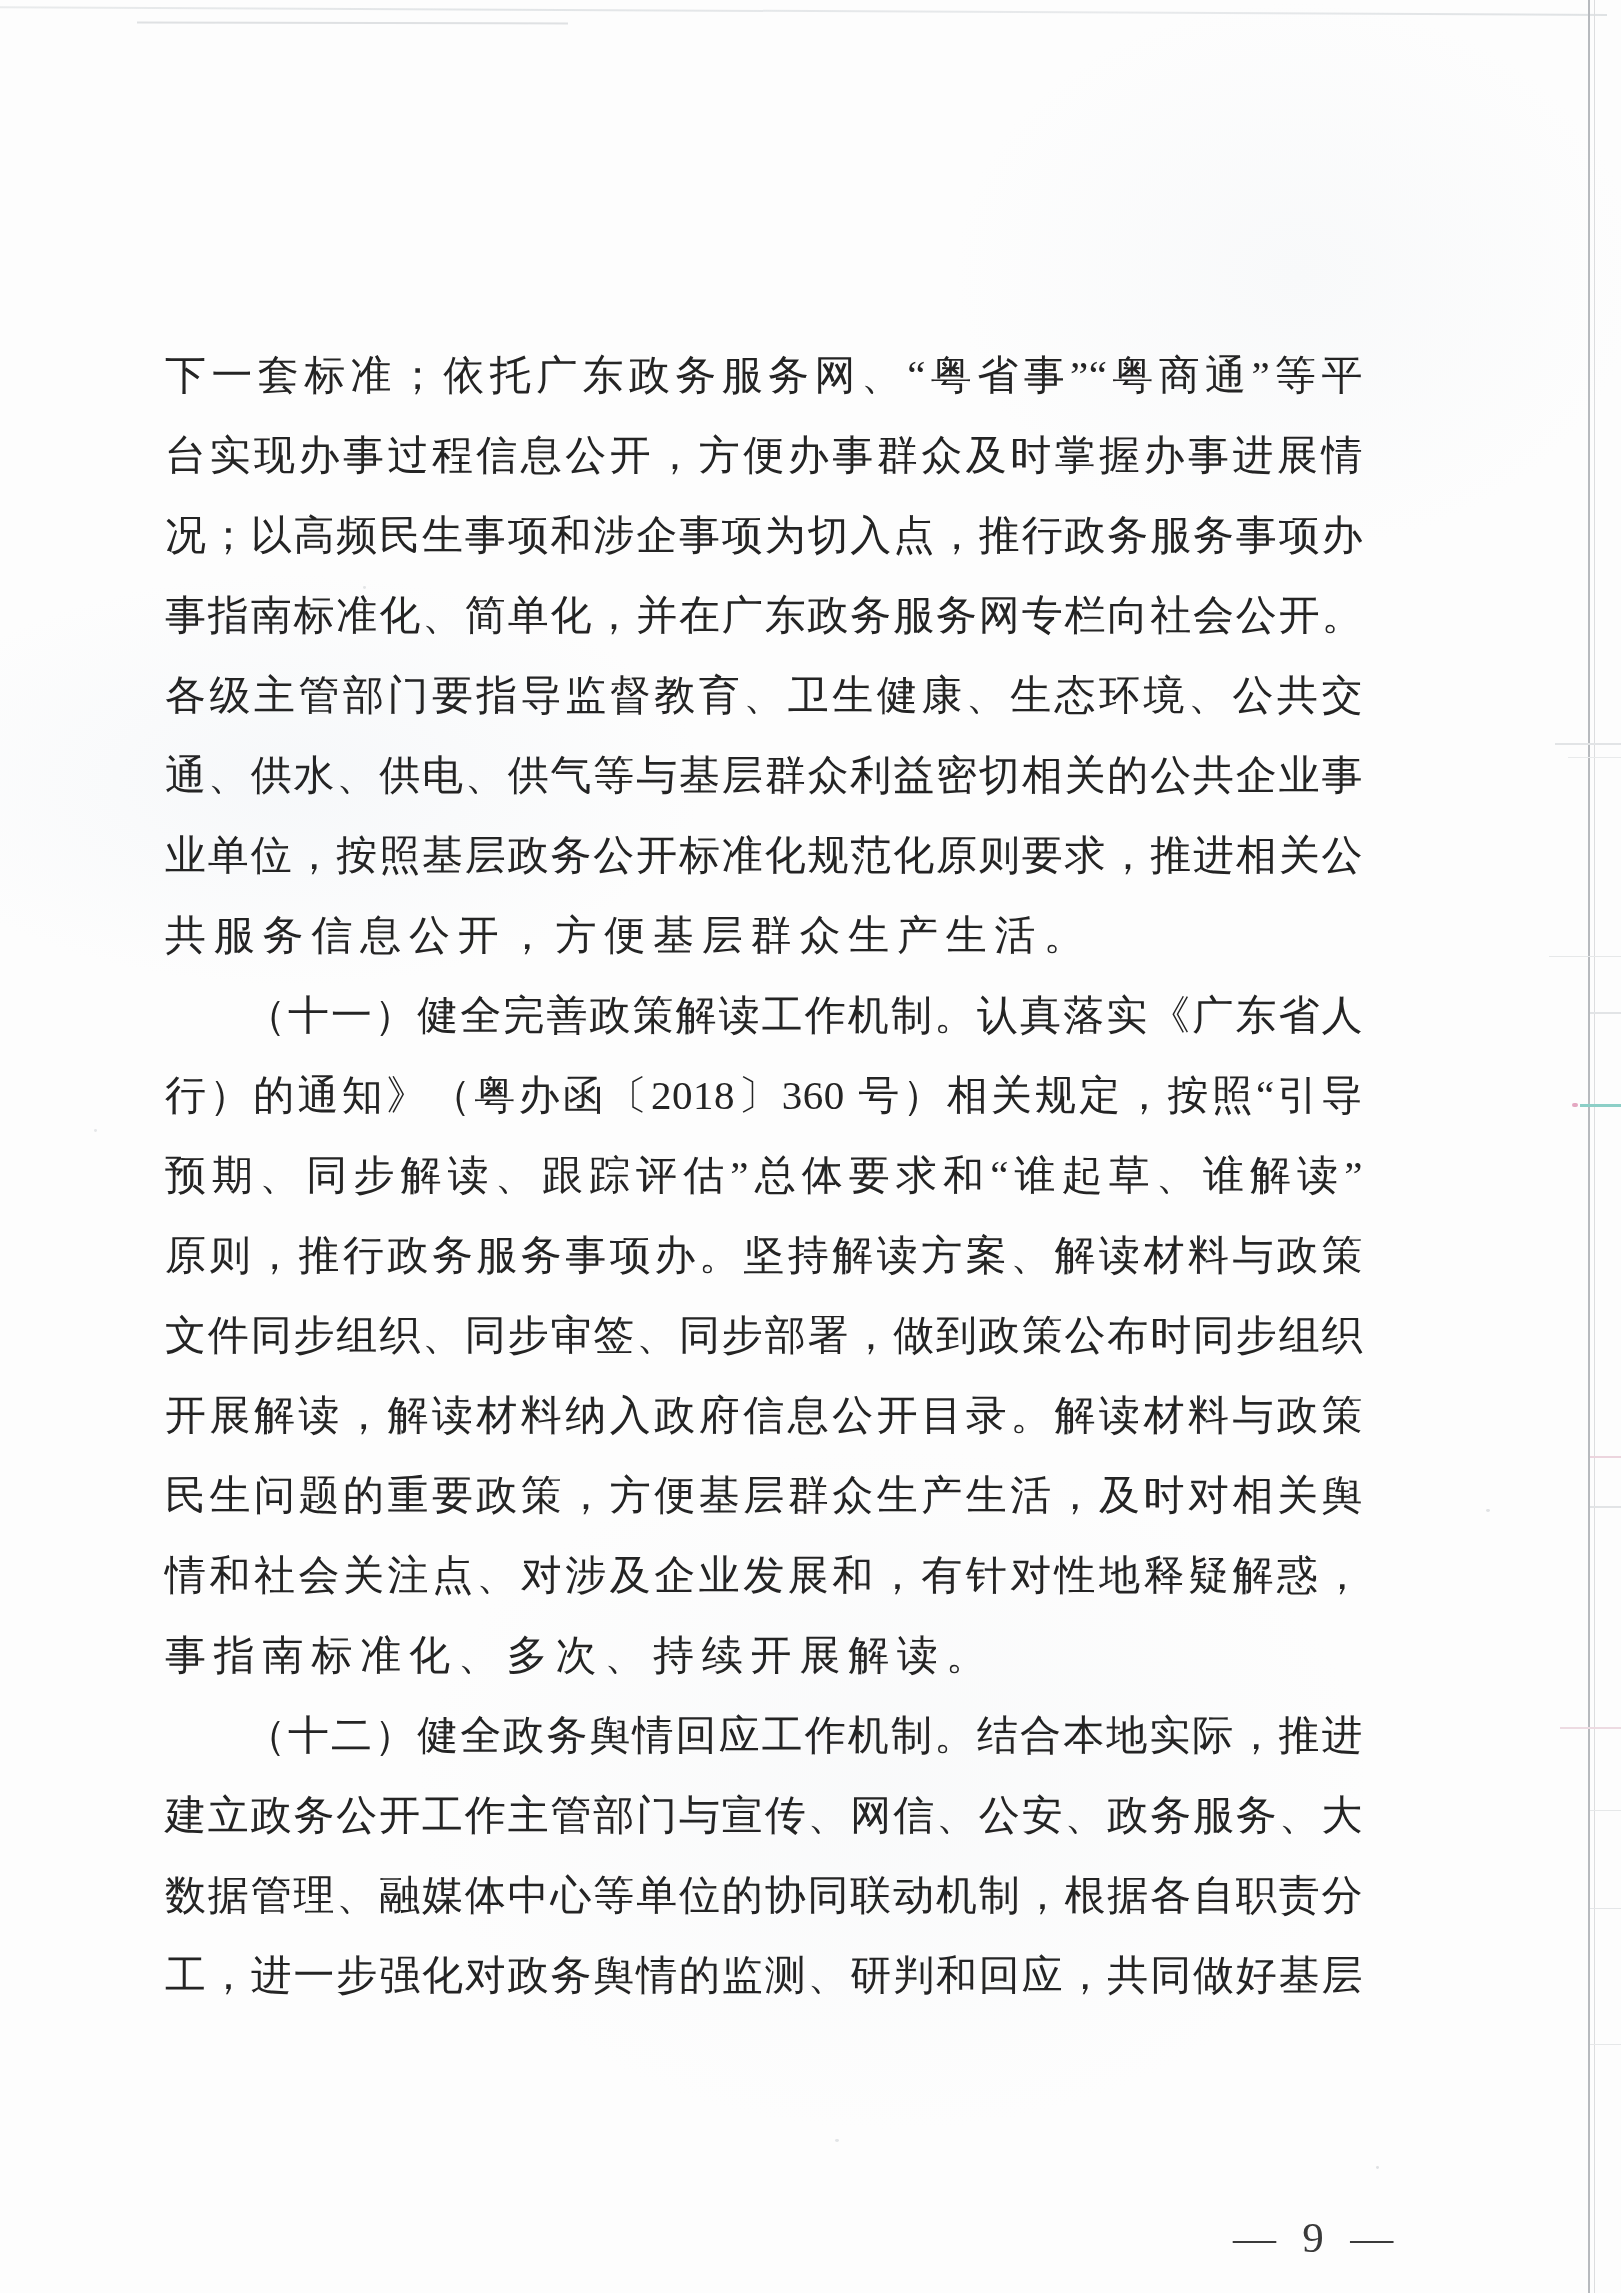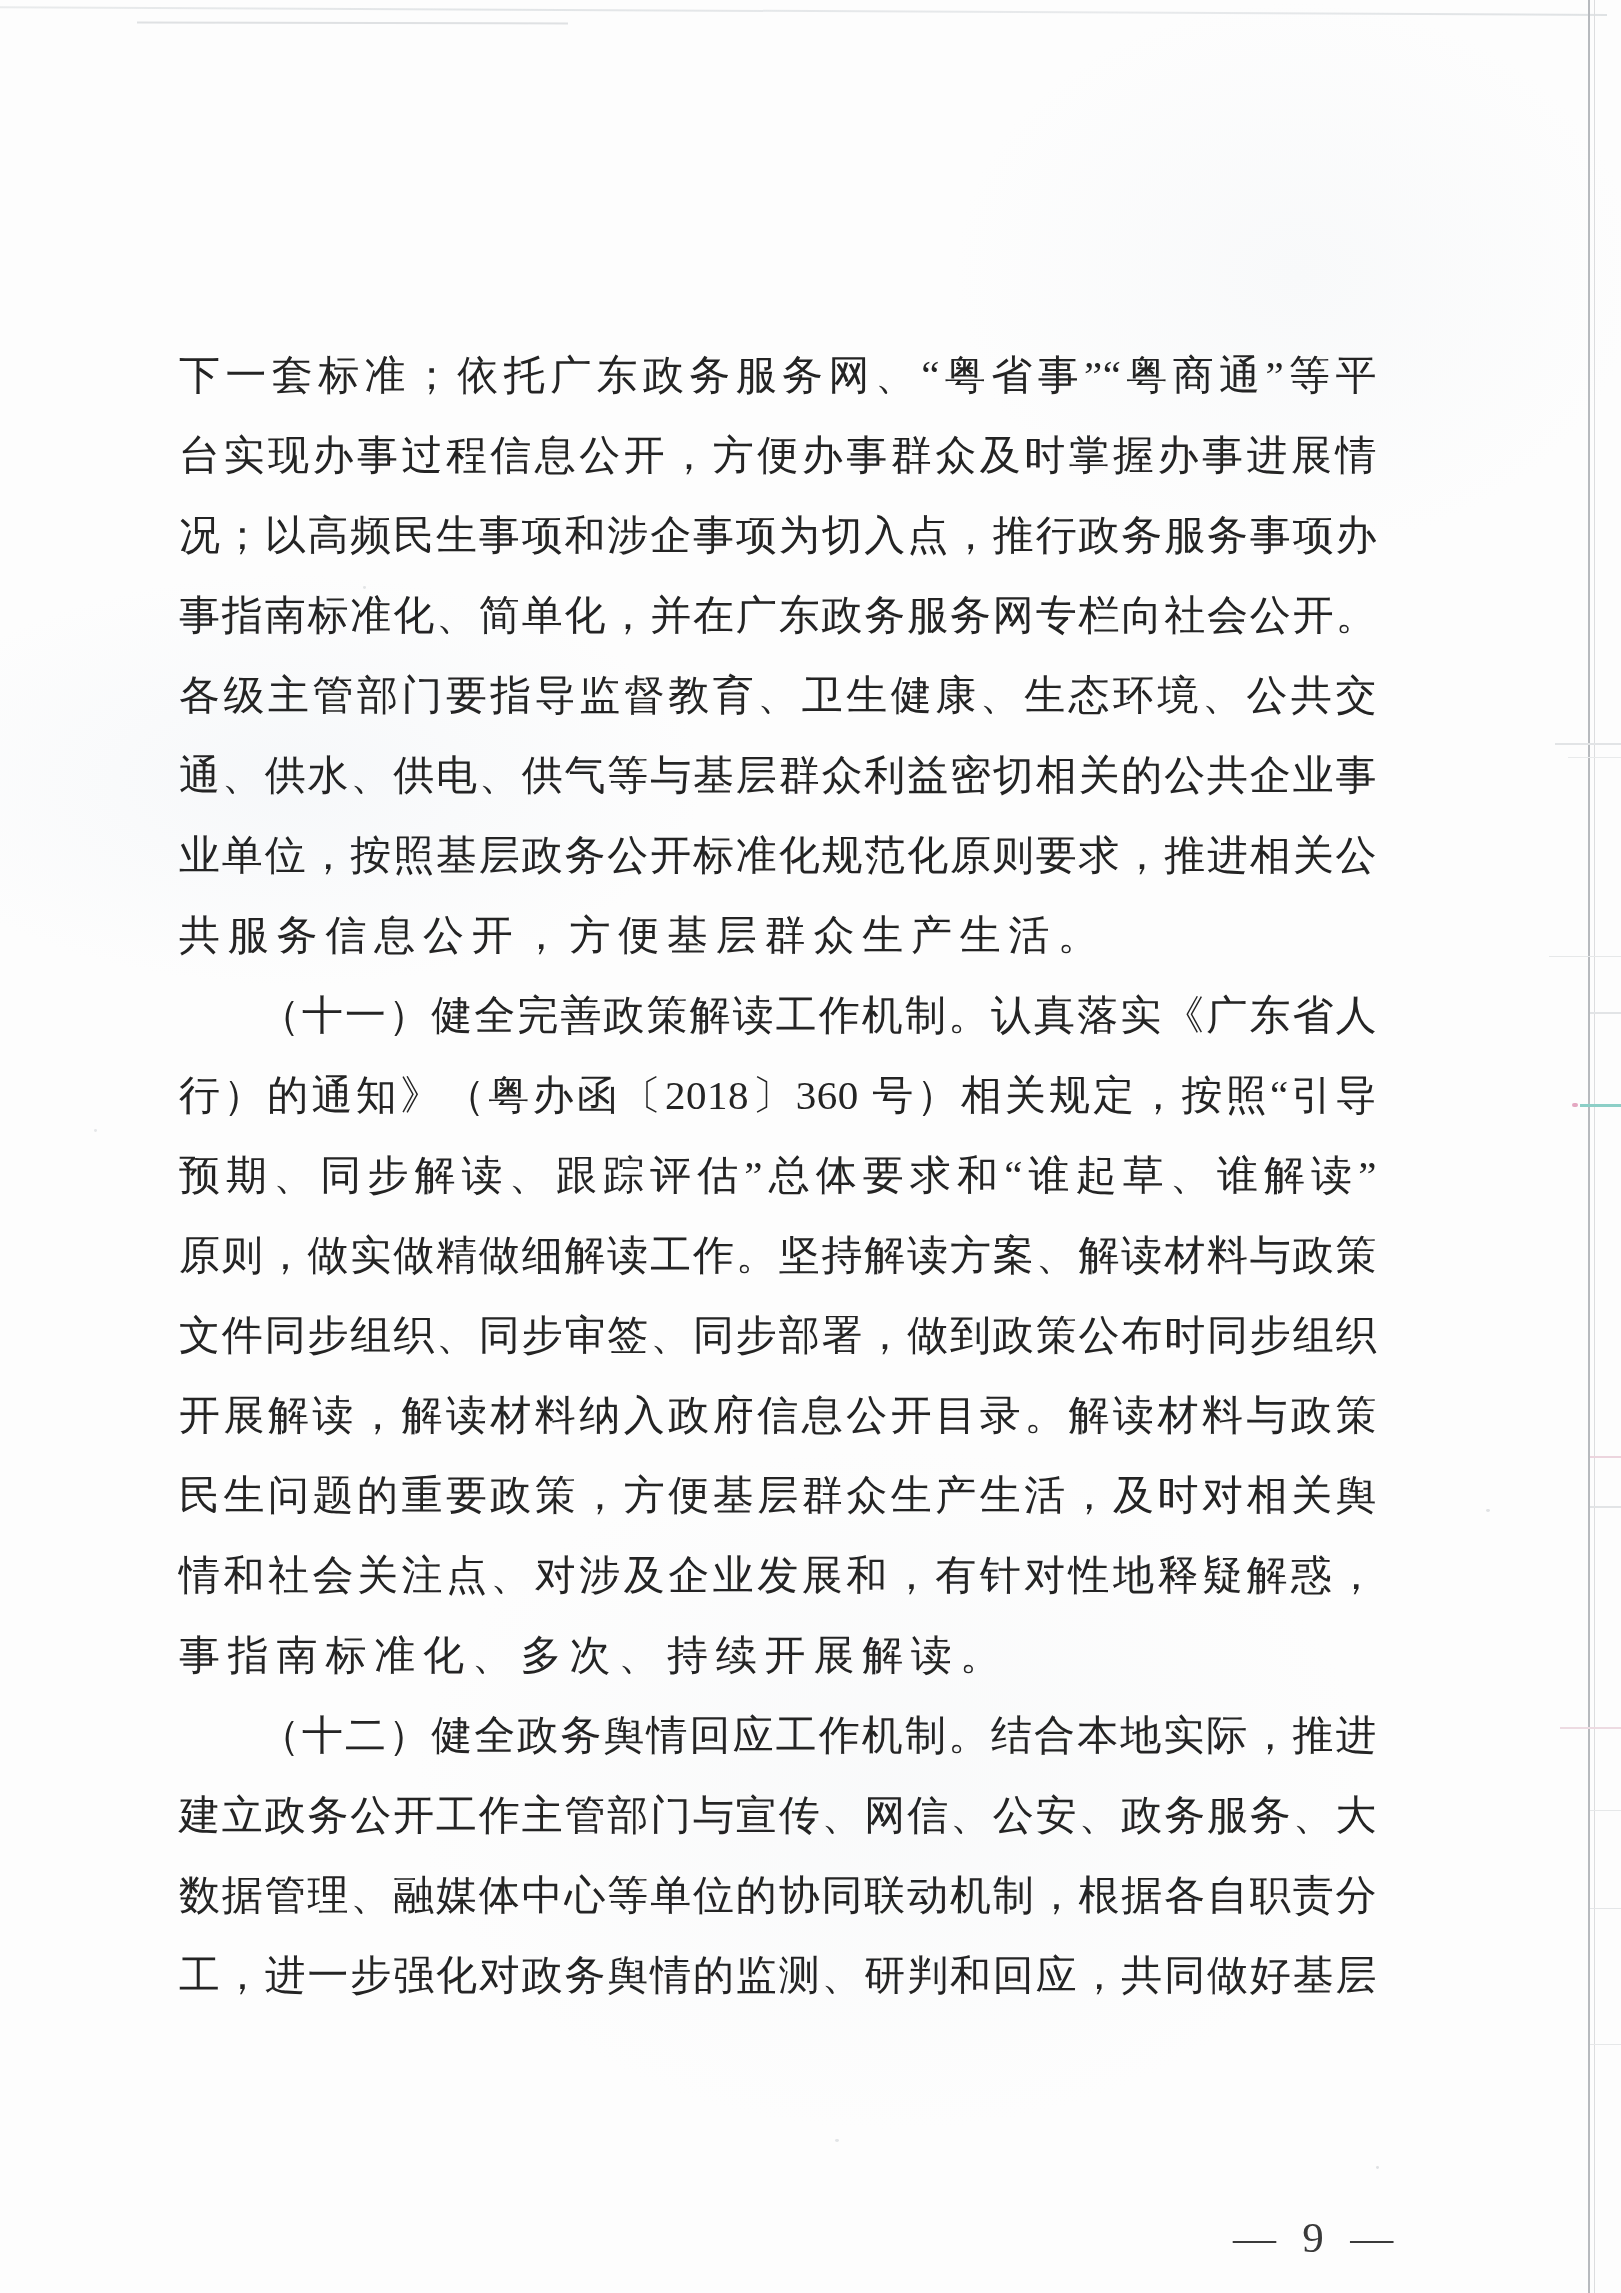--- a/index.html
+++ b/index.html
@@ -23,21 +23,21 @@
     inset: 0;
     background:
       radial-gradient(ellipse 588px 294px at 18% 34%, rgba(225,232,240,0.25), transparent 70%),
       radial-gradient(ellipse 490px 392px at 80% 12%, rgba(228,233,238,0.20), transparent 70%),
       radial-gradient(ellipse 686px 490px at 55% 78%, rgba(230,234,238,0.18), transparent 70%);
     pointer-events: none;
   }
 
   .textblock {
     position: absolute;
-    left: 179px;
+    left: 165px;
     top: 335px;
     width: 1198px;
   }
   .tline {
     box-sizing: border-box;
     width: 1198px;
     height: 80px;
     line-height: 80px;
     font-size: 41px;
     letter-spacing: 0.5px;
@@ -133,21 +133,21 @@
     <div class="tline">台实现办事过程信息公开，方便办事群众及时掌握办事进展情</div>
     <div class="tline">况；以高频民生事项和涉企事项为切入点，推行政务服务事项办</div>
     <div class="tline">事指南标准化、简单化，并在广东政务服务网专栏向社会公开。</div>
     <div class="tline">各级主管部门要指导监督教育、卫生健康、生态环境、公共交</div>
     <div class="tline">通、供水、供电、供气等与基层群众利益密切相关的公共企业事</div>
     <div class="tline">业单位，按照基层政务公开标准化规范化原则要求，推进相关公</div>
     <div class="tline para-end">共服务信息公开，方便基层群众生产生活。</div>
     <div class="tline indent">（十一）健全完善政策解读工作机制。认真落实《广东省人</div>
     <div class="tline">行）的通知》（粤办函〔2018〕360 号）相关规定，按照“引导</div>
     <div class="tline">预期、同步解读、跟踪评估”总体要求和“谁起草、谁解读”</div>
-    <div class="tline">原则，做实做精做细解读工作。坚持解读方案、解读材料与政策</div>
+    <div class="tline">原则，推行政务服务事项办。坚持解读方案、解读材料与政策</div>
     <div class="tline">文件同步组织、同步审签、同步部署，做到政策公布时同步组织</div>
     <div class="tline">开展解读，解读材料纳入政府信息公开目录。解读材料与政策</div>
     <div class="tline">民生问题的重要政策，方便基层群众生产生活，及时对相关舆</div>
     <div class="tline">情和社会关注点、对涉及企业发展和，有针对性地释疑解惑，</div>
     <div class="tline para-end">事指南标准化、多次、持续开展解读。</div>
     <div class="tline indent">（十二）健全政务舆情回应工作机制。结合本地实际，推进</div>
     <div class="tline">建立政务公开工作主管部门与宣传、网信、公安、政务服务、大</div>
     <div class="tline">数据管理、融媒体中心等单位的协同联动机制，根据各自职责分</div>
     <div class="tline">工，进一步强化对政务舆情的监测、研判和回应，共同做好基层</div>
   </div>

